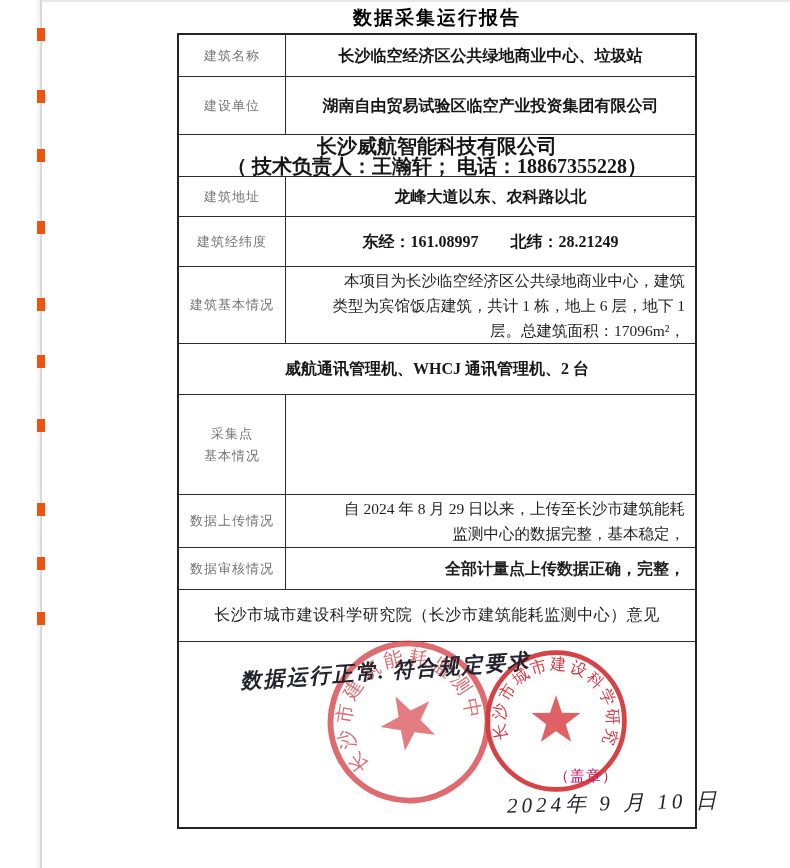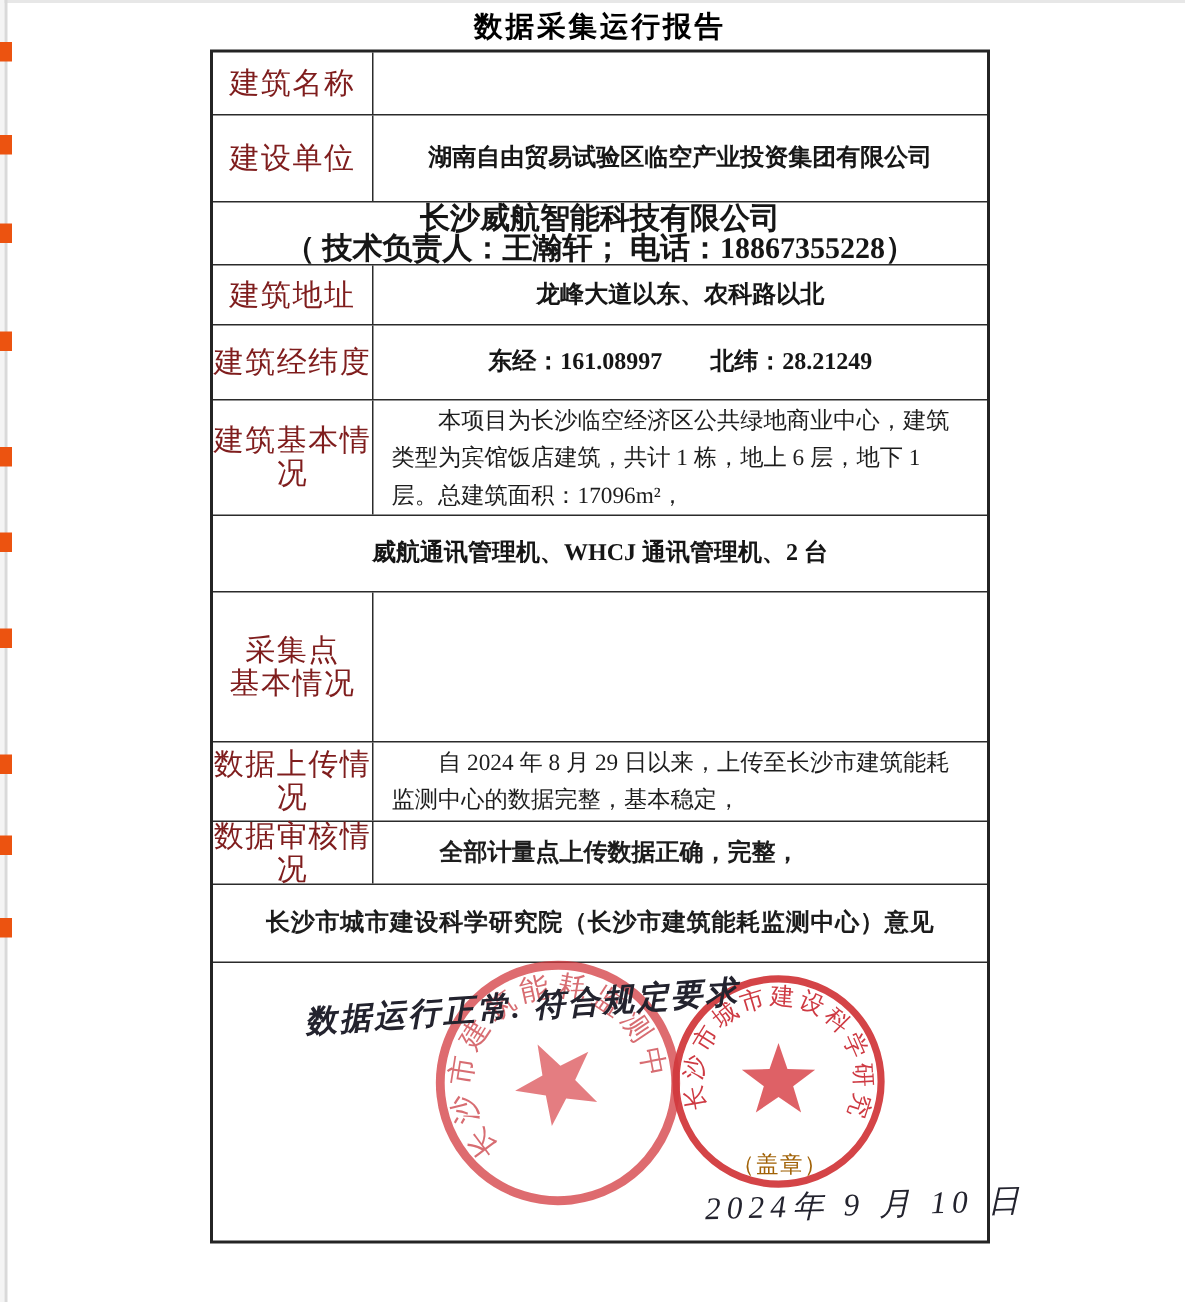--- a/index.html
+++ b/index.html
@@ -1,59 +1,59 @@
 <!DOCTYPE html>
 <html><head>
 <meta charset="utf-8">
 <style>
   html,body{margin:0;padding:0;}
   body{width:790px;height:868px;background:#ffffff;overflow:hidden;
        font-family:"Liberation Serif","DejaVu Serif",serif;color:#1c1c1c;}
-  .page{position:relative;width:706px;height:868px;background:#fff;}
+  .page{position:relative;width:706px;height:868px;background:#fff;margin-left:37px;}
   .page-top-edge{position:absolute;left:0;top:0;width:790px;height:2px;background:#e7e7e7;}
   .page-left-edge{position:absolute;left:3px;top:0;width:2px;height:868px;background:#d9d9d9;}
   .page-left-strip{position:absolute;left:0;top:0;width:3px;height:868px;background:#f4f4f4;}
 
   .edge-marker{position:absolute;left:0;width:8px;height:13px;}
 
   .doc-title{position:absolute;left:140px;top:5px;width:520px;text-align:center;
              font-size:19px;font-weight:bold;letter-spacing:2px;color:#000;}
 
   .report-table{position:absolute;left:140px;top:33px;width:520px;
                 border:2px solid #242424;box-sizing:border-box;background:#fff;}
   .trow{display:flex;border-bottom:1px solid #2b2b2b;box-sizing:border-box;}
   .trow:last-child{border-bottom:none;}
   .tlabel{width:107px;flex:0 0 107px;border-right:1px solid #2b2b2b;box-sizing:border-box;
           display:flex;flex-direction:column;align-items:center;justify-content:center;
-          font-size:20px;letter-spacing:1px;color:#7f1d1d;text-align:center;line-height:22px;}
+          font-size:13px;letter-spacing:1px;color:#737373;text-align:center;line-height:22px;}
   .tcell{flex:1;display:flex;flex-direction:column;align-items:center;justify-content:center;
          font-size:16px;color:#161616;box-sizing:border-box;}
   .tcell.para{align-items:stretch;padding:3px 10px 3px 12px;justify-content:center;}
-  .tcell p{margin:0;text-align:left;text-indent:2em;font-size:15.5px;line-height:25px;color:#1d1d1d;}
+  .tcell p{margin:0;text-align:right;text-indent:2em;font-size:15.5px;line-height:25px;color:#1d1d1d;}
   .c-bold{font-weight:600;}
   .line{line-height:24px;}
   .tight .line{line-height:20px;font-size:20px;}
   .full-header{flex:1;display:flex;align-items:center;justify-content:center;
-               font-size:16px;font-weight:700;letter-spacing:.5px;}
+               font-size:16px;font-weight:400;letter-spacing:.5px;}
   .redact-wrap{display:flex;align-items:center;line-height:24px;}
   .redact-bar{display:inline-block;height:11px;background:#9b9b9b;border-radius:3px;
               filter:blur(1.5px);opacity:.85;margin:0 3px;vertical-align:middle;}
 
   
   .r1{height:42px}.r2{height:58px}.r3{height:42px}.r4{height:40px}.r5{height:50px}
   .r6{height:77px}.r7{height:51px}.r8{height:100px}.r9{height:53px}.r10{height:42px}
   .r11{height:52px}.r12{height:185px}
 
   .overlay{position:absolute;left:0;top:0;width:790px;height:868px;}
   .seal{position:absolute;}
   .seal-left{left:286px;top:636px;transform:rotate(-28deg);opacity:.88;}
   .seal-right{left:443px;top:645px;opacity:.95;}
   .handwriting{position:absolute;left:203px;top:657px;font-size:21px;font-style:italic;
                color:#23232e;transform:rotate(-4deg);letter-spacing:2px;font-weight:600;white-space:nowrap;}
-  .seal-note{position:absolute;left:488px;top:767px;font-size:15px;color:#a16207;letter-spacing:1px;}
+  .seal-note{position:absolute;left:517px;top:767px;font-size:15px;color:#be185d;letter-spacing:1px;}
   .hand-date{position:absolute;left:470px;top:789px;font-size:21px;font-style:italic;
              color:#23232e;letter-spacing:4px;transform:rotate(-1.5deg);white-space:nowrap;}
 </style>
 </head>
 <body>
 
 <div class="page">
   <div class="page-top-edge"></div>
   <div class="page-left-strip"></div>
   <div class="page-left-edge"></div>
@@ -68,20 +68,23 @@
   <div class="edge-marker" style="top:503px;background:#ec5310"></div>
   <div class="edge-marker" style="top:557px;background:#ec5310"></div>
   <div class="edge-marker" style="top:612px;background:#ec5310"></div>
 
   <div class="doc-title">数据采集运行报告</div>
 
   <div class="report-table">
 
     <div class="trow r1">
       <div class="tlabel">建筑名称</div>
+      <div class="tcell c-bold">
+          <span class="line">长沙临空经济区公共绿地商业中心、垃圾站</span>
+        </div>
     </div>
 
     <div class="trow r2">
       <div class="tlabel">建设单位</div>
       <div class="tcell c-bold">
         <span class="line">湖南自由贸易试验区临空产业投资集团有限公司</span>
       </div>
     </div>
 
     <div class="trow r3 tight">

